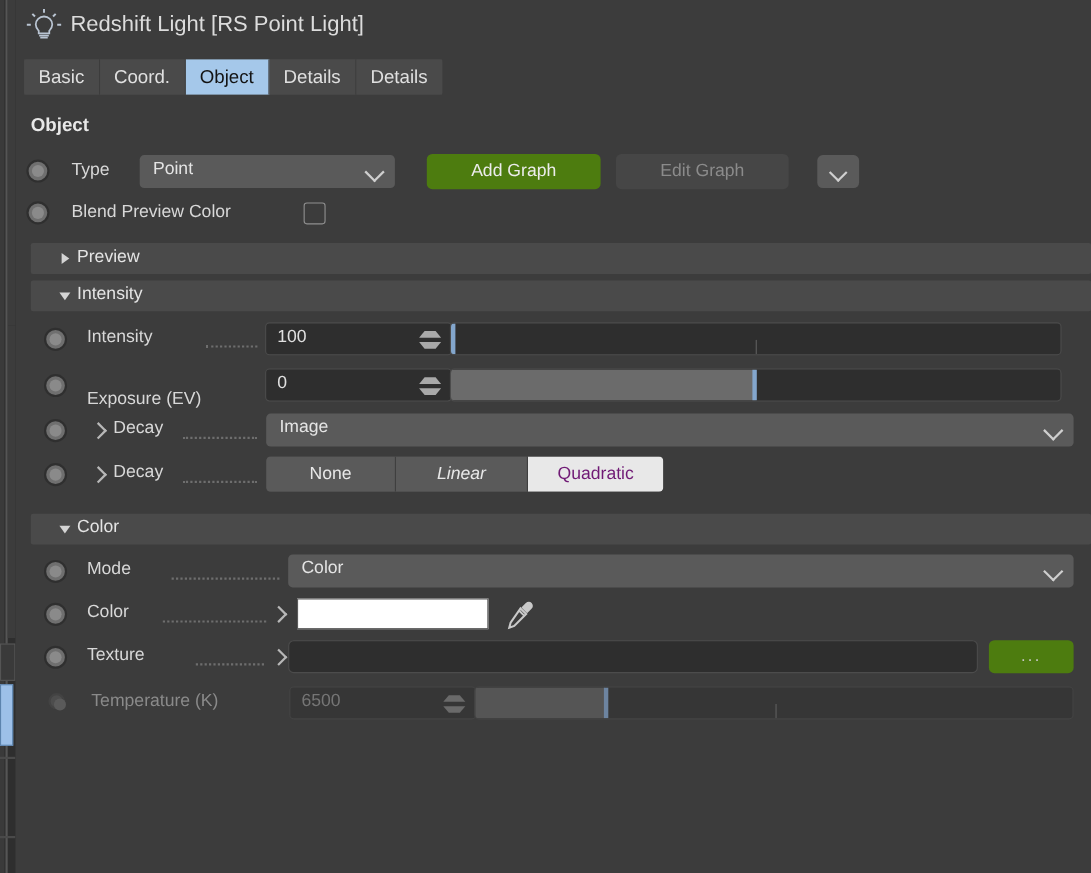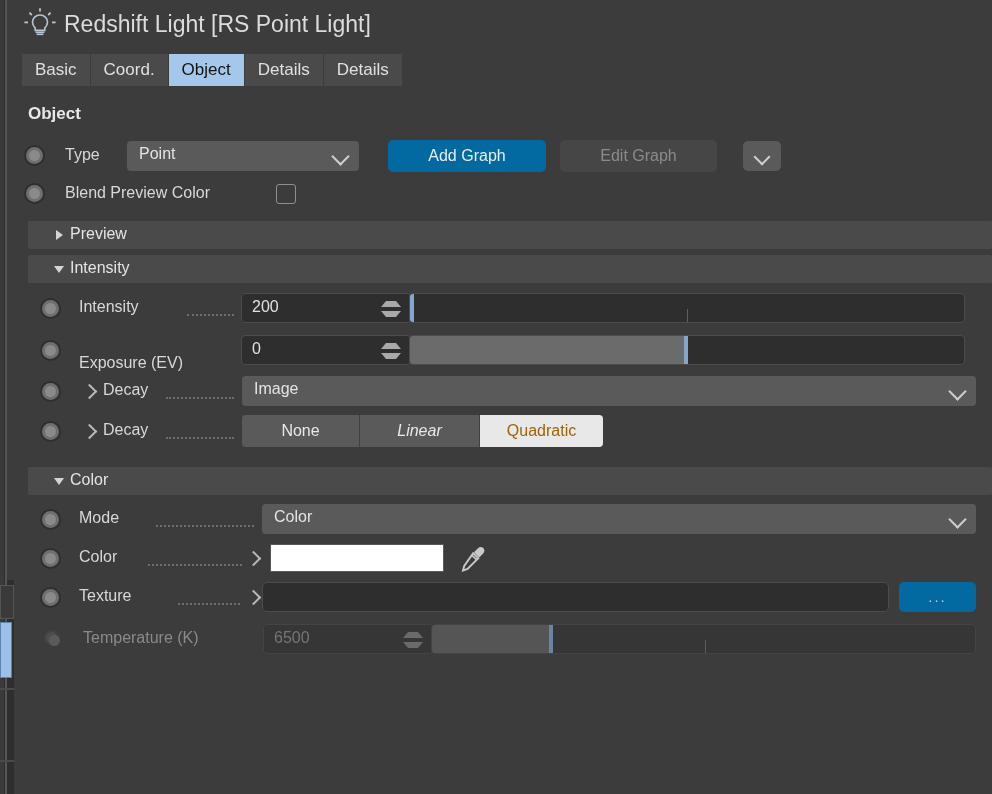--- a/index.html
+++ b/index.html
@@ -30,21 +30,21 @@
   #panel {
     position:absolute; left:14px; top:0; width:978px; height:794px;
     background:#3c3c3c;
   }
 
   
   .titlebar { position:absolute; left:0; top:0; width:978px; height:47px; }
   .bulb { position:absolute; left:8px; top:6px; width:36px; height:36px; }
   .title-text {
     position:absolute; left:50px; top:11px;
-    font-size:23px; color:#dcdcdc; white-space:nowrap;
+    font-size:20px; color:#dcdcdc; white-space:nowrap;
   }
 
   
   .tabstrip { position:absolute; left:8px; top:54px; height:32px; display:flex; background:#4a4a4a; border-radius:2px;}
   .tab {
     height:32px; line-height:32px; padding:0 13px;
     font-size:17px; color:#e0e0e0; background:#4a4a4a;
     border-right:1px solid #3c3c3c; cursor:default;
     box-sizing:border-box; white-space:nowrap;
   }
@@ -84,21 +84,21 @@
   }
   .dd .dd-text { position:absolute; left:12px; top:4px; font-size:16px; color:#e4e4e4; }
   .dd .dd-arrow {
     position:absolute; right:12px; top:9px; width:11px; height:11px;
     border-right:2px solid #cfcfcf; border-bottom:2px solid #cfcfcf;
     transform:rotate(45deg);
   }
 
   
   .btn {
-    position:absolute; height:32px; background:#0369a1; border-radius:5px;
+    position:absolute; height:32px; background:#4d7c0f; border-radius:5px;
     color:#ececec; font-size:16px; text-align:center; line-height:32px;
     box-sizing:border-box; cursor:default;
   }
   .btn.disabled { color:#8b8b8b; background:#464646; }
   .btn.dots { color:#c9c9c9; letter-spacing:2px; font-size:15px; }
   .btn-arrow {
     position:absolute; height:30px; width:38px; background:#5a5a5a; border-radius:5px;
   }
   .btn-arrow::after {
     content:""; position:absolute; left:13px; top:10px; width:10px; height:10px;
@@ -163,21 +163,21 @@
   .slider.disabled .handle { background:#6d84a0; }
 
   
   .seg-group { position:absolute; height:32px; display:flex; background:#4a4a4a; border-radius:4px; overflow:hidden;}
   .seg-btn {
     height:32px; line-height:32px; font-size:16px; color:#e8e8e8;
     background:#5a5a5a; text-align:center;
     border-right:1px solid #3f3f3f; box-sizing:border-box; cursor:default;
   }
   .seg-btn:last-child { border-right:none; }
-  .seg-btn.active { background:#e8e8e8; color:#a16207; }
+  .seg-btn.active { background:#e8e8e8; color:#701a75; }
 
   
   .swatch {
     position:absolute; height:28px; border:1px solid #5a5a5a; box-sizing:border-box;
   }
   .dropper { position:absolute; width:30px; height:30px; }
 
   
   .texfield {
     position:absolute; height:30px; background:#2e2e2e;
@@ -250,21 +250,21 @@
   <div class="sect" style="top:255px;">
     <span class="tri-down"></span>
     <span class="sect-label">Intensity</span>
   </div>
 
   <div class="row" style="top:293px;">
     <div class="dot" style="left:26px; top:5px;"></div>
     <div class="lbl" style="left:65px; top:5px;">Intensity</div>
     <div class="leader" style="left:173px; top:20px; width:47px;"></div>
     <div class="numfield" style="left:227px; top:0px; width:170px;">
-      <span class="nval">200</span>
+      <span class="nval">100</span>
       <span class="spin-up"></span>
       <span class="spin-dn"></span>
     </div>
     <div class="slider" style="left:395px; top:0px; width:556px;">
       <span class="handle" style="left:0px;"></span>
       <span class="tick" style="left:277px;"></span>
     </div>
   </div>
 
   <div class="row" style="top:335px;">

